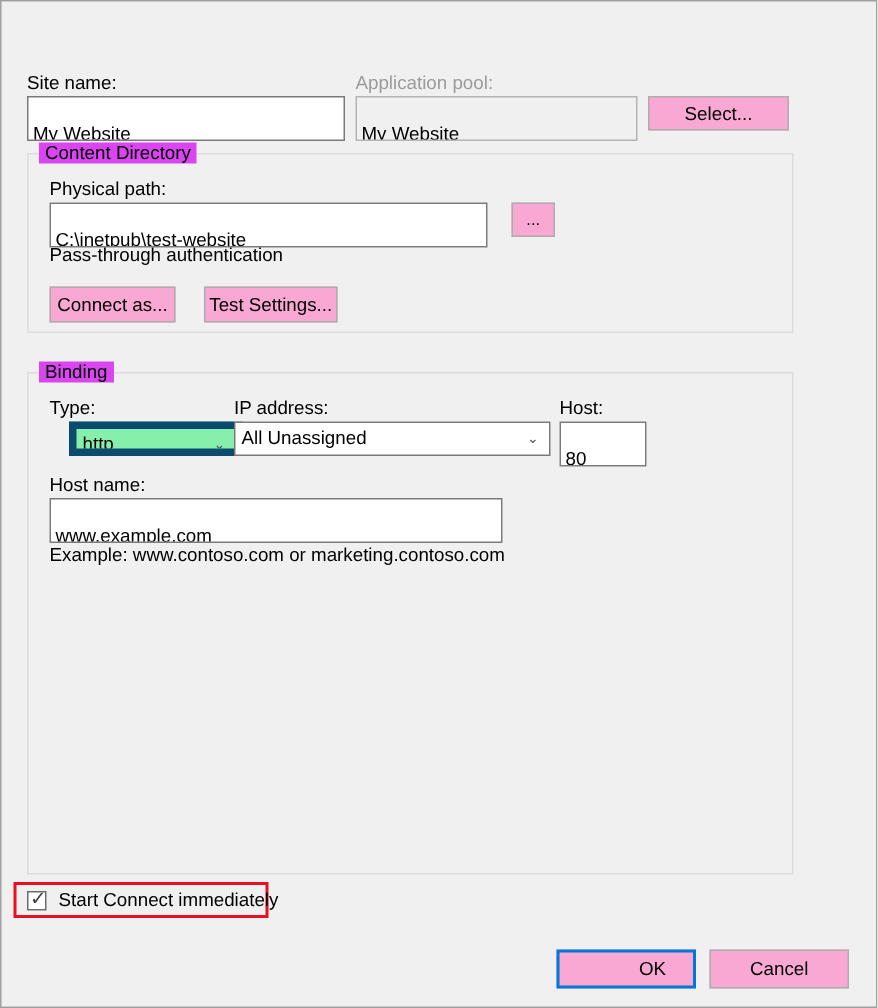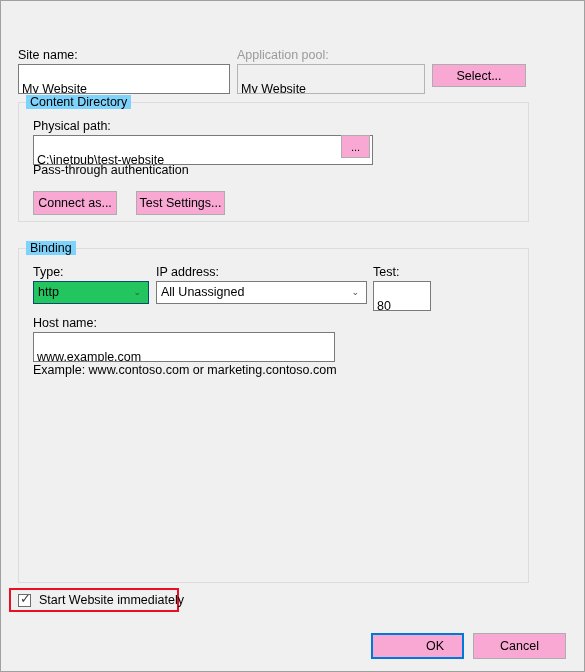--- a/index.html
+++ b/index.html
@@ -108,22 +108,23 @@
     position: absolute;
     box-sizing: border-box;
     background: #ffffff;
     border: 1px solid #7a7a7a;
     height: 23px;
     font-size: 12.5px;
     color: #000000;
     overflow: hidden;
   }
   .combo.disabled {
-    background: #22c55e;
-    border: 1px solid #0c4a6e;
+    background: #86efac;
+    border: 5px solid #0c4a6e;
+    margin-left: 13px;
   }
   .combo .combo-text {
     position: absolute;
     left: 4px;
     top: 0;
     line-height: 21px;
     white-space: nowrap;
   }
   .combo .chev {
     position: absolute;
@@ -135,21 +136,21 @@
   }
 
   
   .groupbox {
     position: absolute;
     box-sizing: border-box;
     border: 1px solid #dcdcdc;
   }
   .group-caption {
     position: absolute;
-    background: #7dd3fc;
+    background: #d946ef;
     font-size: 12.5px;
     color: #000000;
     padding: 0 4px;
     white-space: nowrap;
   }
 
   
   #start-site-row {
     position: absolute;
     left: 8px;
@@ -196,21 +197,21 @@
 
   <div class="label disabled" style="left:236px; top:47px;">Application pool:</div>
   <div class="textbox disabled" style="left:236px; top:63px; width:188px;">My Website</div>
 
   <button class="button" style="left:431px; top:63px; width:94px; height:23px;">Select...</button>
 
   <div class="groupbox" style="left:17px; top:101px; width:511px; height:120px;"></div>
   <div class="group-caption" style="left:25px; top:94px;">Content Directory</div>
 
   <div class="label" style="left:32px; top:118px;">Physical path:</div>
-  <div class="textbox" style="left:32px; top:134px; width:340px;">C:\inetpub\test-website</div>
+  <div class="textbox" style="left:32px; top:134px; width:292px;">C:\inetpub\test-website</div>
   <button class="button" style="left:340px; top:134px; width:29px; height:23px; font-size:11px;">...</button>
 
   <div class="label" style="left:32px; top:162px;">Pass-through authentication</div>
 
   <button class="button" style="left:32px; top:190px; width:84px; height:24px;">Connect as...</button>
   <button class="button" style="left:135px; top:190px; width:89px; height:24px;">Test Settings...</button>
 
   <div class="groupbox" style="left:17px; top:247px; width:511px; height:335px;"></div>
   <div class="group-caption" style="left:25px; top:240px;">Binding</div>
 
@@ -219,31 +220,31 @@
     <span class="combo-text">http</span>
     <span class="chev">⌄</span>
   </div>
 
   <div class="label" style="left:155px; top:264px;">IP address:</div>
   <div class="combo" style="left:155px; top:280px; width:211px;">
     <span class="combo-text">All Unassigned</span>
     <span class="chev">⌄</span>
   </div>
 
-  <div class="label" style="left:372px; top:264px;">Test:</div>
+  <div class="label" style="left:372px; top:264px;">Host:</div>
   <div class="textbox" style="left:372px; top:280px; width:58px;">80</div>
 
   <div class="label" style="left:32px; top:315px;">Host name:</div>
   <div class="textbox" style="left:32px; top:331px; width:302px;">www.example.com</div>
 
   <div class="label" style="left:32px; top:362px;">Example: www.contoso.com or marketing.contoso.com</div>
 
   <div id="start-site-row">
     <span id="start-site-box">
       <span class="tick">✓</span>
     </span>
-    <span id="start-site-label">Start Website immediately</span>
+    <span id="start-site-label">Start Connect immediately</span>
   </div>
 
   <button class="button default" style="left:370px; top:632px; width:93px; height:26px;padding-left:35px;">OK</button>
   <button class="button" style="left:472px; top:632px; width:93px; height:26px;">Cancel</button>
 
 </div>
 
 </body></html>

